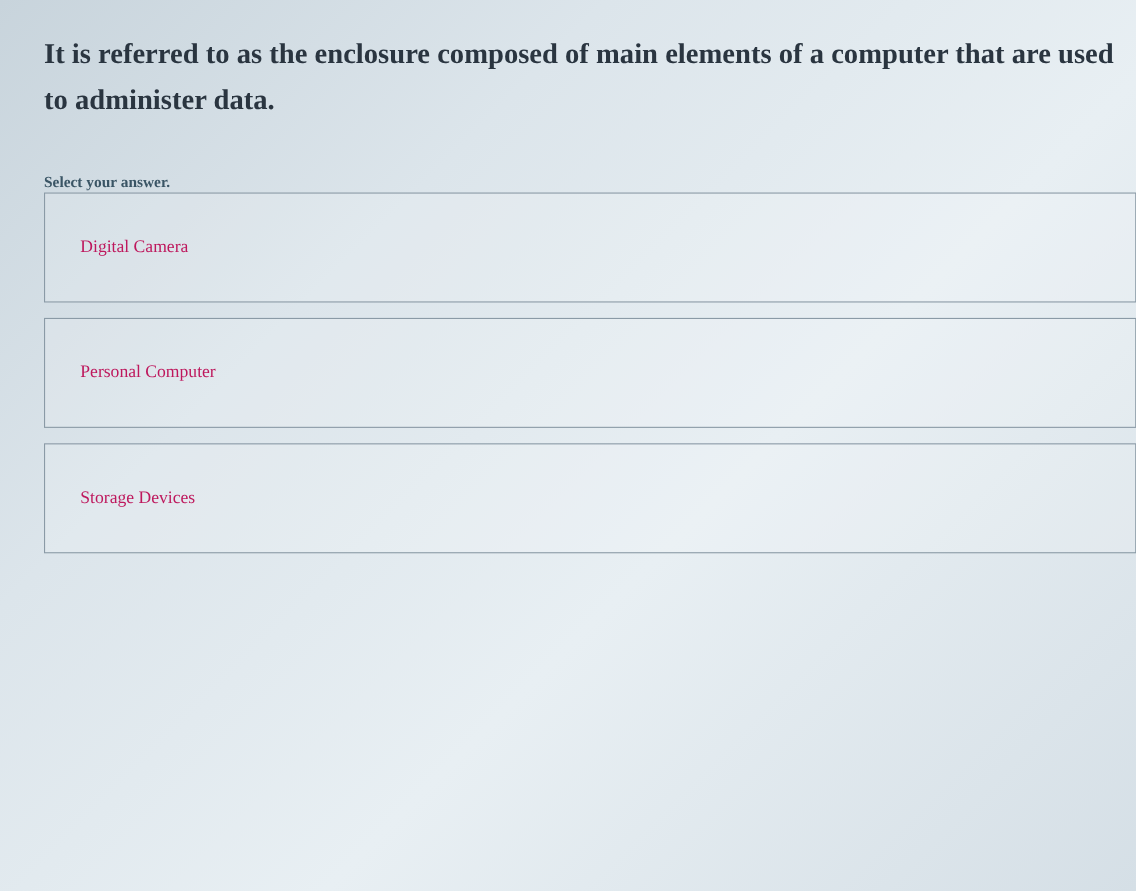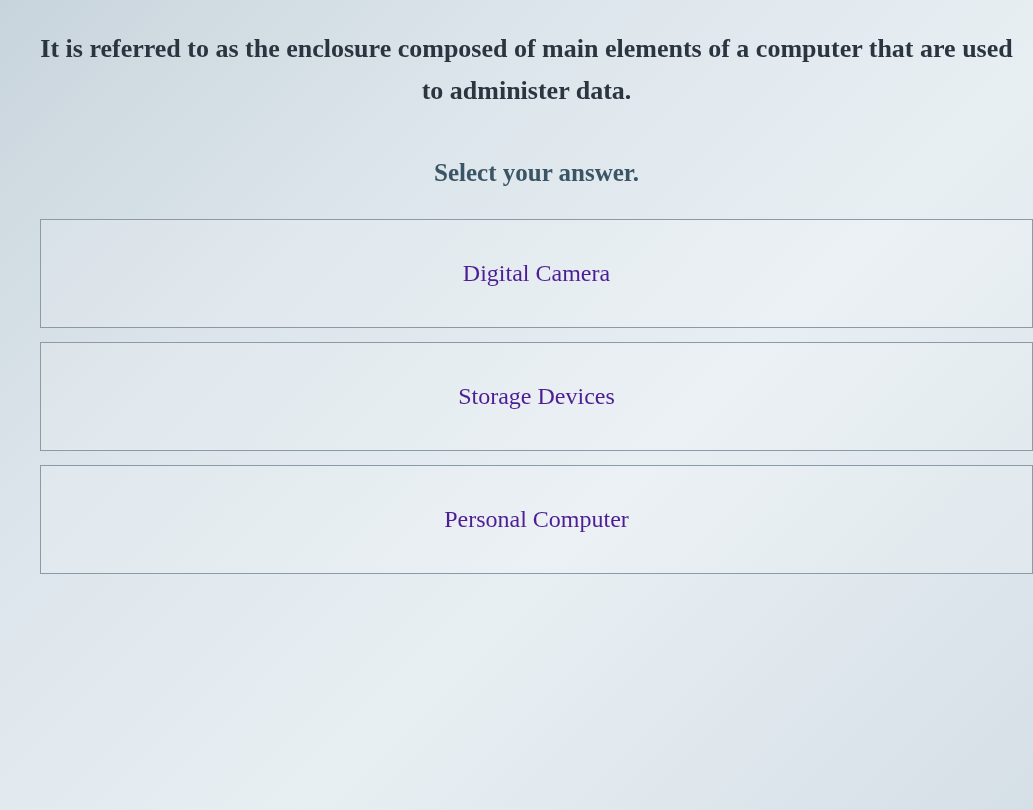--- a/index.html
+++ b/index.html
@@ -1,63 +1,61 @@
 <!DOCTYPE html>
 <html><head>
   <meta charset="utf-8">
   <style>
     * {
       margin: 0;
       padding: 0;
       box-sizing: border-box;
-      text-align: center;
     }
     body {
       font-family: Georgia, 'Times New Roman', serif;
       background: linear-gradient(135deg, #c8d4dc 0%, #dce5eb 30%, #e8eff3 60%, #d5dfe6 100%);
       width: 1033px;
       height: 810px;
       padding: 28px 0 0 40px;
       overflow: hidden;
       color: #2a3540;
     }
     .question-text {
       font-size: 26px;
       font-weight: 600;
       line-height: 1.6;
       color: #2a3540;
       margin-bottom: 48px;
       padding-right: 20px;
     }
     .select-prompt {
-      font-size: 25px;
+      font-size: 14px;
       font-weight: 600;
       color: #3a5565;
-      margin-bottom: 32px;
     }
     .options {
       display: flex;
       flex-direction: column;
       gap: 14px;
     }
     .option {
       border: 1px solid #8a9aa6;
       background: rgba(255,255,255,0.15);
       padding: 40px 32px;
-      font-size: 24px;
+      font-size: 16px;
       font-weight: 500;
-      color: #4c1d95;
+      color: #be185d;
       cursor: pointer;
       font-family: Georgia, 'Times New Roman', serif;
     }
   </style>
 </head>
 <body>
 
 <div class="question-text">It is referred to as the enclosure composed of main elements of a computer that are used to administer data.</div>
 
 <div class="select-prompt">Select your answer.</div>
 
 <div class="options">
   <div class="option">Digital Camera</div>
+  <div class="option">Personal Computer</div>
   <div class="option">Storage Devices</div>
-  <div class="option">Personal Computer</div>
 </div>
 
 </body></html>

